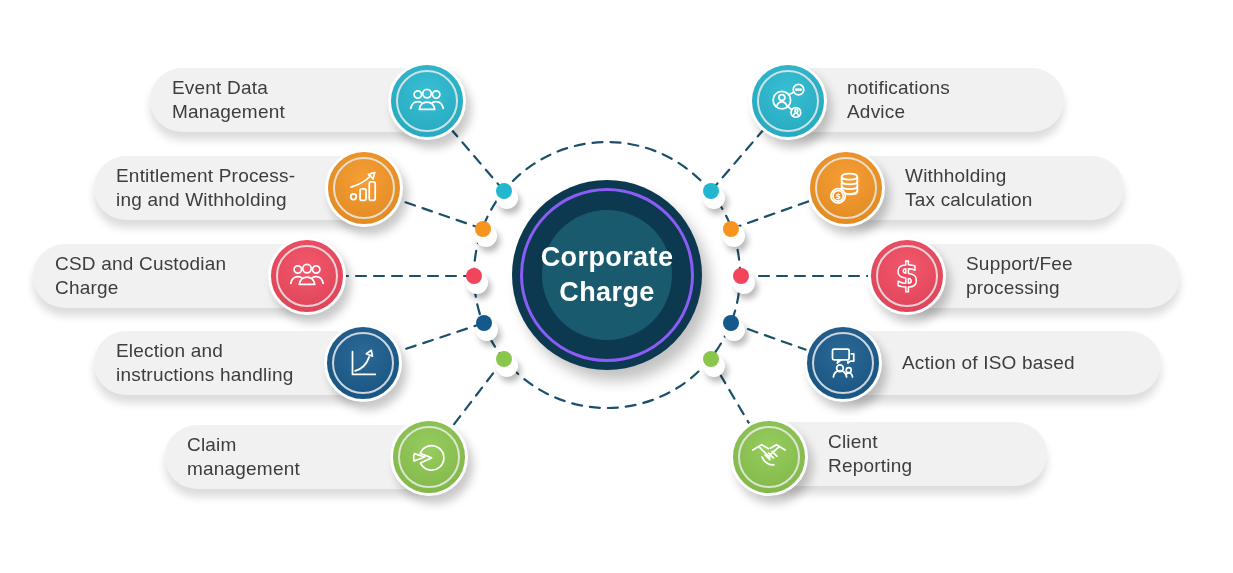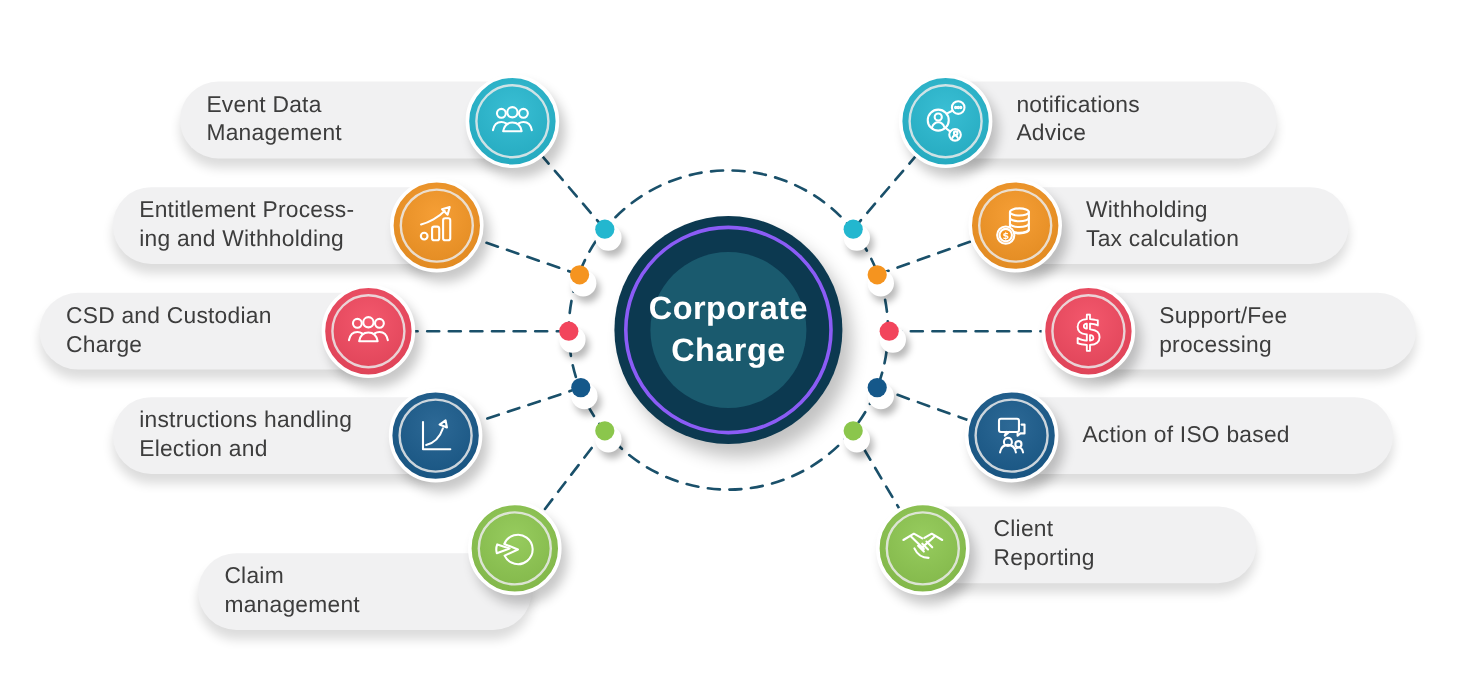--- a/index.html
+++ b/index.html
@@ -128,35 +128,35 @@
           <circle cx="24" cy="15.5" r="4.9"></circle>
         <path d="M5.5 32.5c.9-5 3.9-7.8 8-7.8 1.7 0 3.2.5 4.5 1.4"></path>
         <path d="M42.5 32.5c-.9-5-3.9-7.8-8-7.8-1.7 0-3.2.5-4.5 1.4"></path>
         <path d="M15.2 33.5c1-5.2 4.2-8.2 8.8-8.2s7.8 3 8.8 8.2z"></path>
       </svg>
     </div>
   </div>
 
   <div class="pill left" style="left:94px;top:331px;width:283px;">
     <div class="pill-text">
-      <span>instructions handling</span>
-        <span>Election and</span>
+      <span>Election and</span>
+        <span>instructions handling</span>
     </div>
   </div>
   <div class="node c-navy" style="left:324px;top:324px;">
     <div class="node-inner">
       <svg class="ic" width="42" height="42" viewBox="0 0 48 48">
         <path d="M12 11V37H38"></path>
         <path d="M15 33C23 31 28 26 31 17"></path>
         <path d="M27.8 13.5L33.5 9.5 34.8 16.3z"></path>
       </svg>
     </div>
   </div>
 
-  <div class="pill left" style="left:165px;top:425px;width:278px;margin-top:36px;">
+  <div class="pill left" style="left:165px;top:425px;width:278px;">
     <div class="pill-text">
       <span>Claim</span>
         <span>management</span>
     </div>
   </div>
   <div class="node c-green" style="left:390px;top:418px;">
     <div class="node-inner">
       <svg class="ic" width="42" height="42" viewBox="0 0 48 48">
         <path d="M14.0 19.8 A14 14 0 1 1 14.3 30.9 L27 25 Z"></path>
         <path d="M7.3 20.2 A12.6 12.6 0 0 0 6.9 28.6 L19 24 Z"></path>

